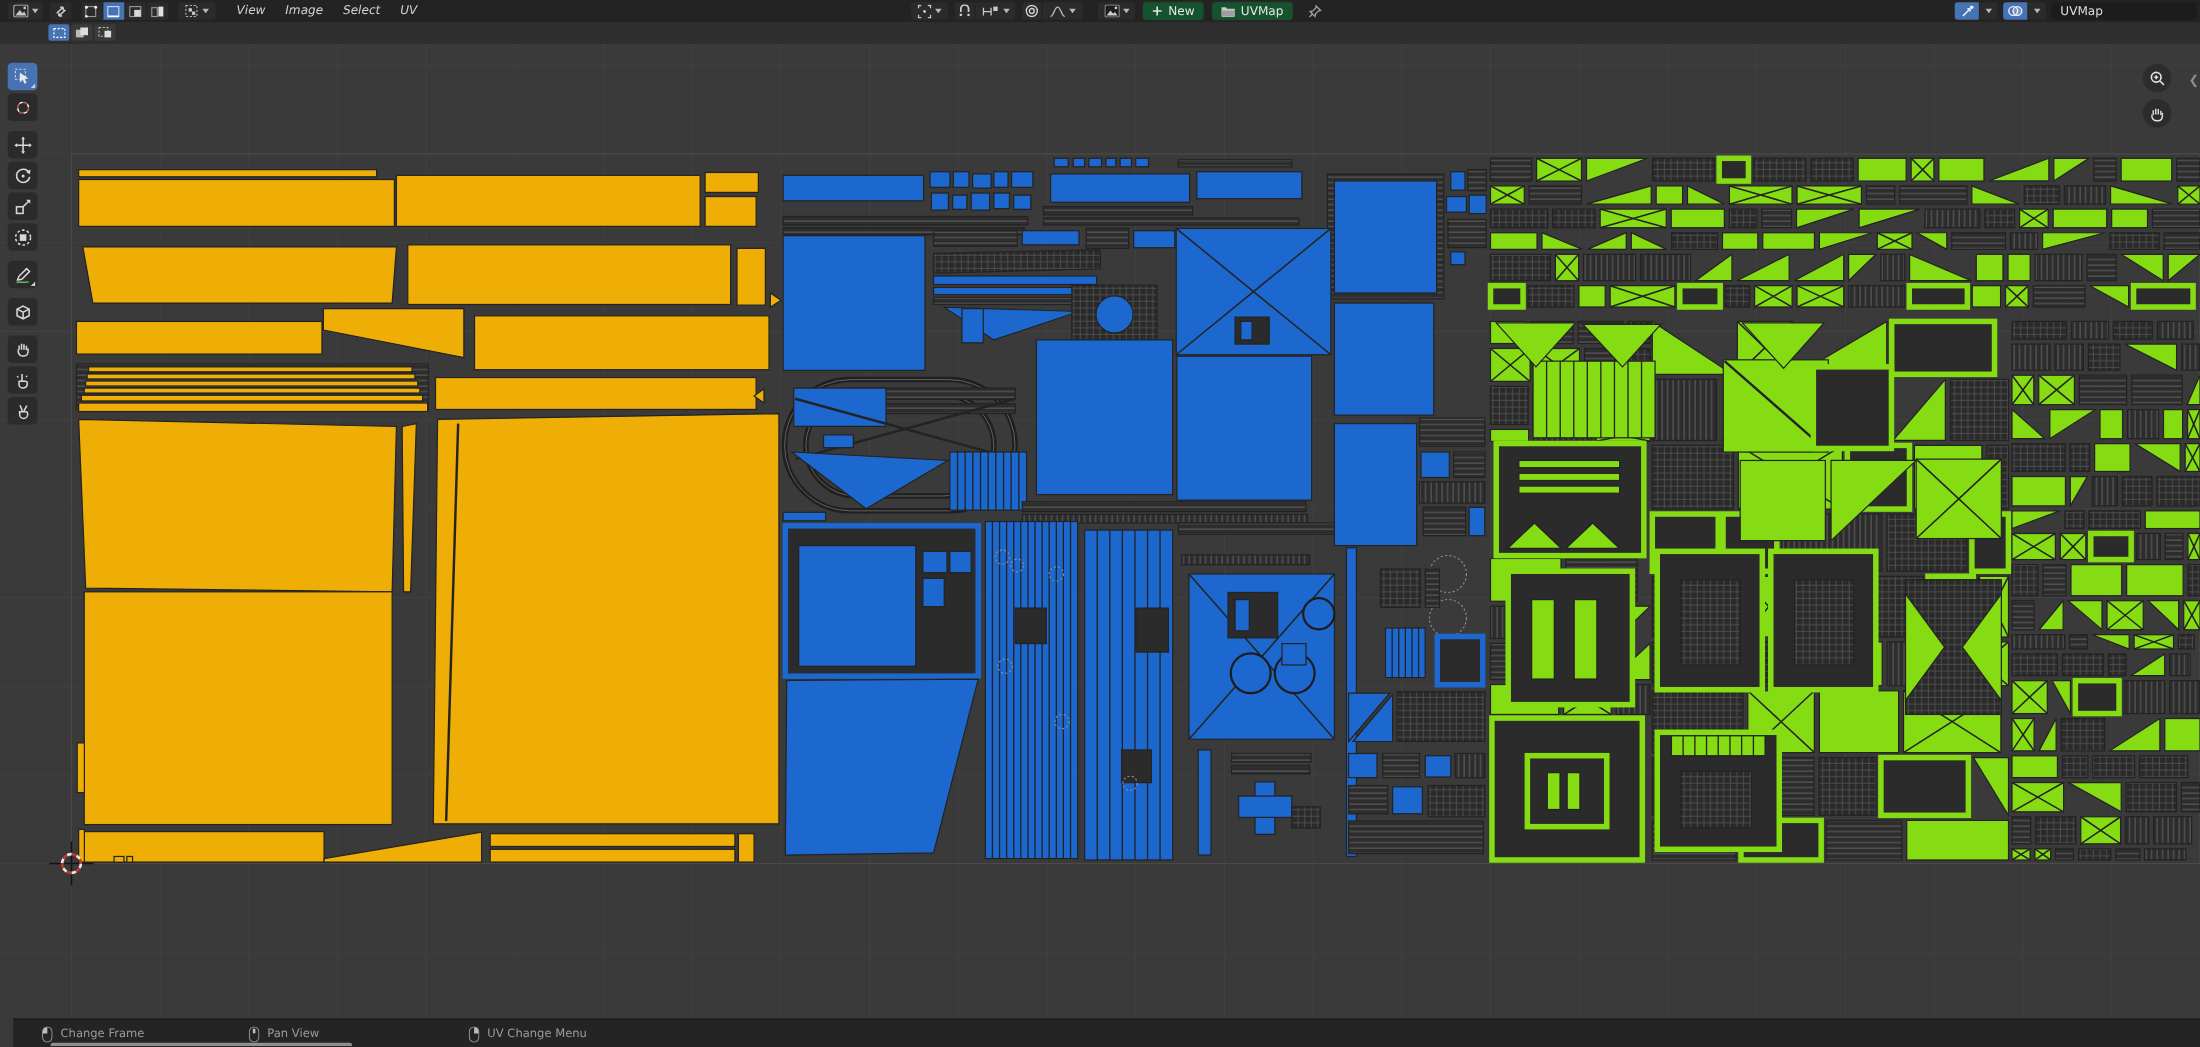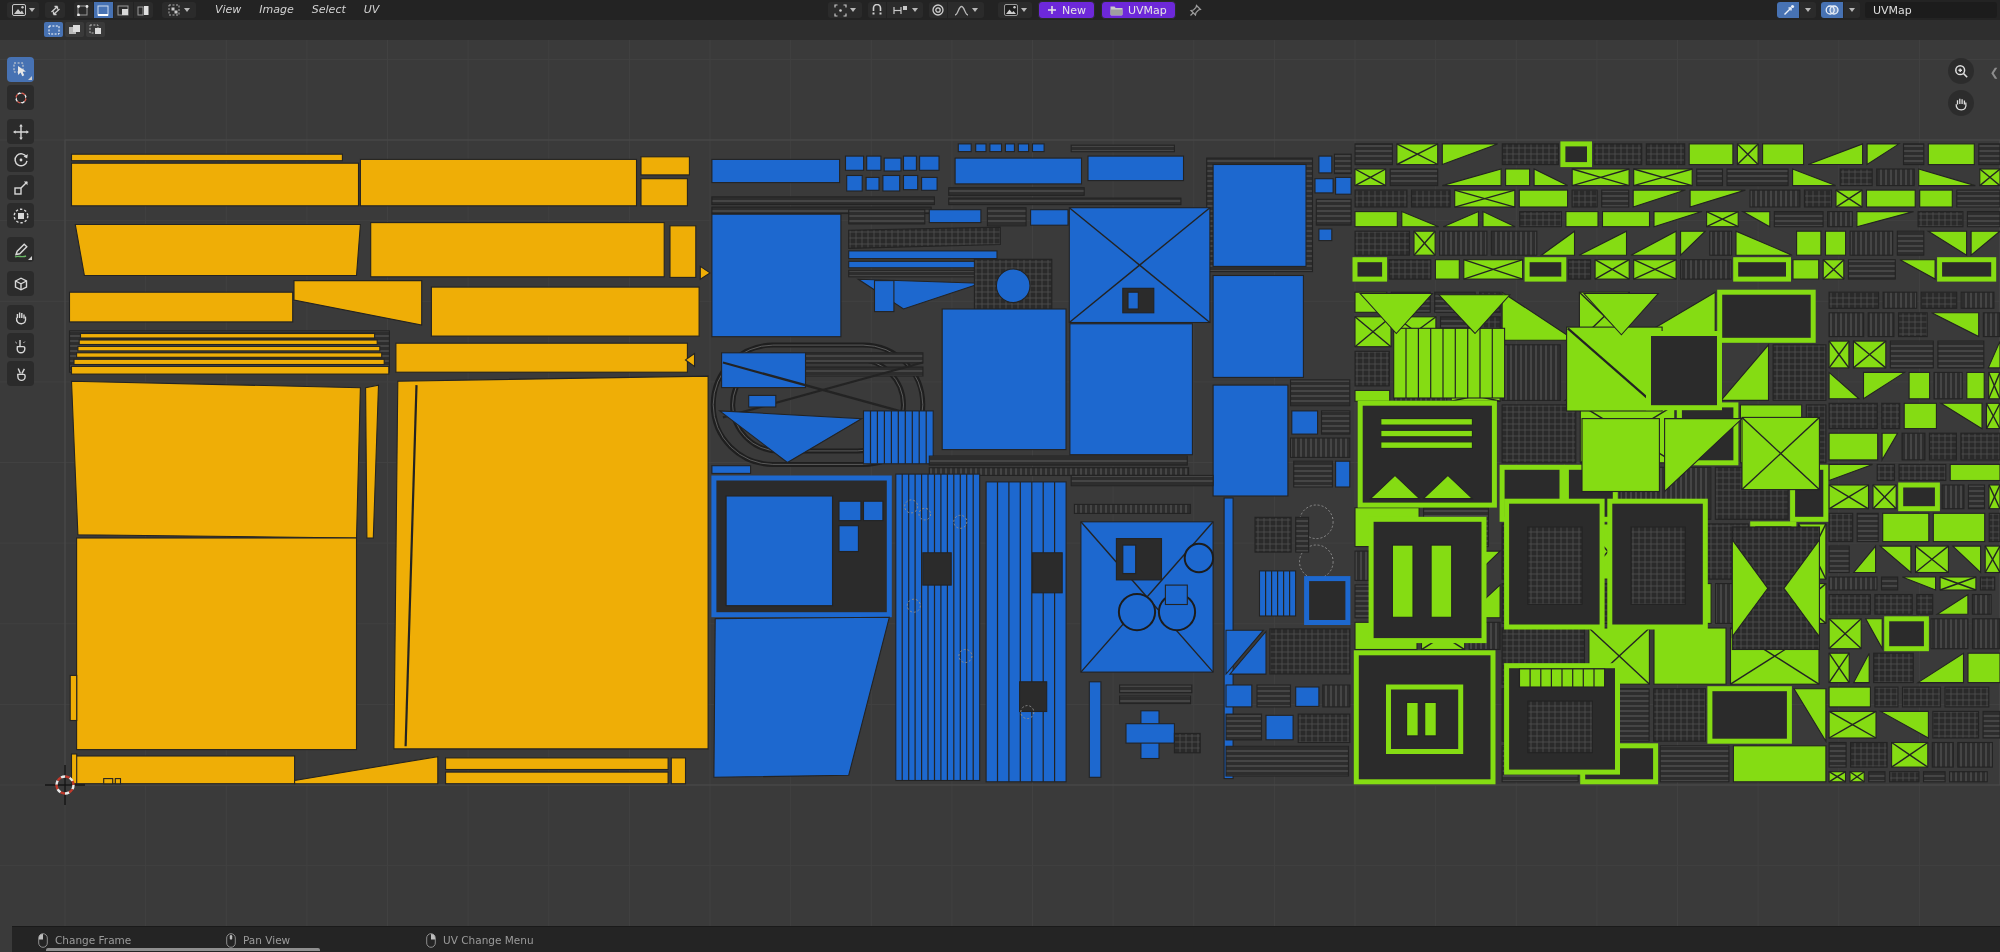--- a/index.html
+++ b/index.html
@@ -9,21 +9,21 @@
   .hgroup{position:absolute;top:0;height:20px;display:flex;align-items:center;}
   .menu-item{color:#d2d2d2;font-size:11px;padding:0 9px;line-height:20px;cursor:default;}
   .wbtn{background:#2b2b2b;border-radius:3px;height:16px;display:flex;align-items:center;justify-content:center;}
   .iconbtn{width:20px;height:16px;display:flex;align-items:center;justify-content:center;border-radius:3px;}
   .modegrp{display:flex;gap:1px;}
   .modegrp .iconbtn{background:#2b2b2b;border-radius:0;width:19px;}
   .modegrp .iconbtn:first-child{border-radius:3px 0 0 3px;}
   .modegrp .iconbtn:last-child{border-radius:0 3px 3px 0;}
   .active-blue{background:#4772b3 !important;}
   .caret{width:0;height:0;border-left:3.5px solid transparent;border-right:3.5px solid transparent;border-top:4px solid #b8b8b8;margin-left:3px;}
-  .pushbtn{background:#6d28d9;border:1px solid #2a2a2a;border-radius:4px;height:16px;display:flex;align-items:center;
+  .pushbtn{background:#14532d;border:1px solid #2a2a2a;border-radius:4px;height:16px;display:flex;align-items:center;
     color:#e4e4e4;font-size:11px;padding:0 8px;gap:5px;}
   #uvmap-field{background:#1c1c1c;border-radius:3px;height:16px;width:124px;color:#dedede;font-size:11px;
     display:flex;align-items:center;padding-left:8px;}
   
   #toolsettings{position:absolute;left:0;top:20px;width:2000px;height:20px;background:#2e2e2e;z-index:25;}
   .tsbtn{position:absolute;top:2px;width:19px;height:15px;background:#3a3a3a;border-radius:2px;
     display:flex;align-items:center;justify-content:center;}
   
   #canvas{position:absolute;left:0;top:40px;width:2000px;height:886px;background:#3a3a3a;}
   

